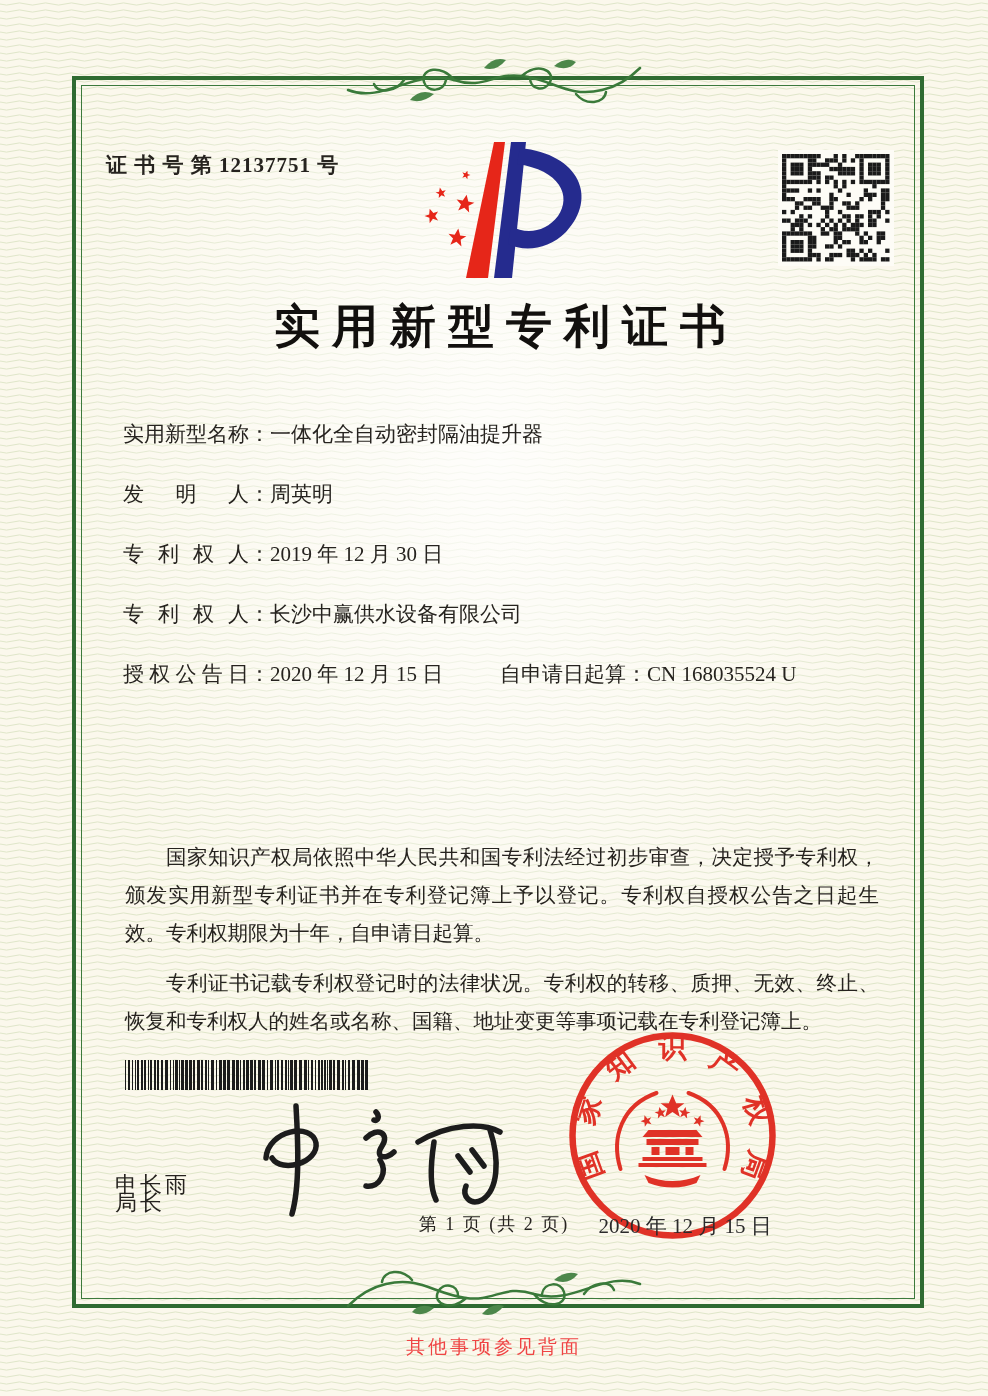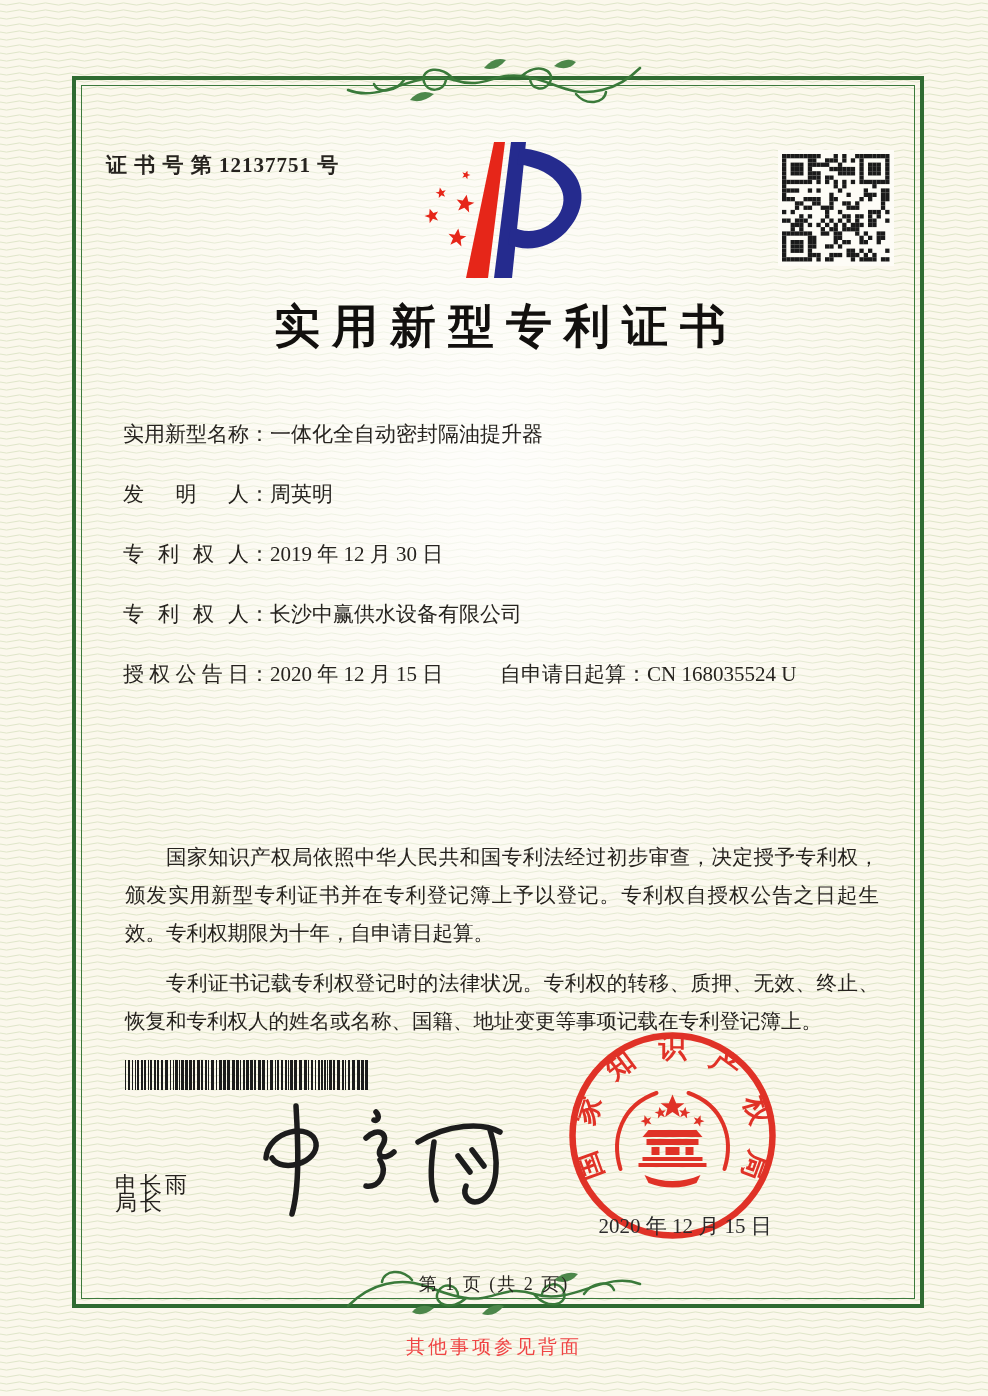--- a/index.html
+++ b/index.html
@@ -32,21 +32,21 @@
   .body-text{position:absolute;left:113px;top:826px;width:778px;
     font-size:20.5px;line-height:38px;text-align:justify;}
   .body-text p{margin:12px;text-indent:2em;}
   .barcode{position:absolute;left:125px;top:1060px;width:248px;height:30px;}
   .sig-title{position:absolute;left:115px;top:1188px;font-size:22px;letter-spacing:3px;}
   .sig-name{position:absolute;left:115px;top:1170px;font-size:22px;letter-spacing:3px;text-align:center;}
   .signature{position:absolute;left:238px;top:1096px;width:272px;height:122px;}
   .seal{position:absolute;left:565px;top:1028px;width:215px;height:215px;}
   .seal-date{position:absolute;left:585px;top:1212px;width:200px;text-align:center;
     font-size:21px;white-space:nowrap;color:#2b2b2b;}
-  .page-info{position:absolute;left:0;top:1272px;width:100%;text-align:center;font-size:18px;letter-spacing:2px;}
+  .page-info{position:absolute;left:0;top:1212px;width:100%;text-align:center;font-size:18px;letter-spacing:2px;}
   .back-note{position:absolute;left:0;top:1334px;width:100%;text-align:center;font-size:19px;letter-spacing:3px;color:#ef4444;}
 </style>
 </head>
 <body>
 
 <svg id="waves" xmlns="http://www.w3.org/2000/svg" fill="none" stroke="#dfe6c9" stroke-width="1">
     <path d="M0 4 q6.5 2.2 13 0 q6.5 -2.2 13 0 q6.5 2.2 13 0 q6.5 -2.2 13 0 q6.5 2.2 13 0 q6.5 -2.2 13 0 q6.5 2.2 13 0 q6.5 -2.2 13 0 q6.5 2.2 13 0 q6.5 -2.2 13 0 q6.5 2.2 13 0 q6.5 -2.2 13 0 q6.5 2.2 13 0 q6.5 -2.2 13 0 q6.5 2.2 13 0 q6.5 -2.2 13 0 q6.5 2.2 13 0 q6.5 -2.2 13 0 q6.5 2.2 13 0 q6.5 -2.2 13 0 q6.5 2.2 13 0 q6.5 -2.2 13 0 q6.5 2.2 13 0 q6.5 -2.2 13 0 q6.5 2.2 13 0 q6.5 -2.2 13 0 q6.5 2.2 13 0 q6.5 -2.2 13 0 q6.5 2.2 13 0 q6.5 -2.2 13 0 q6.5 2.2 13 0 q6.5 -2.2 13 0 q6.5 2.2 13 0 q6.5 -2.2 13 0 q6.5 2.2 13 0 q6.5 -2.2 13 0 q6.5 2.2 13 0 q6.5 -2.2 13 0 q6.5 2.2 13 0 q6.5 -2.2 13 0 q6.5 2.2 13 0 q6.5 -2.2 13 0 q6.5 2.2 13 0 q6.5 -2.2 13 0 q6.5 2.2 13 0 q6.5 -2.2 13 0 q6.5 2.2 13 0 q6.5 -2.2 13 0 q6.5 2.2 13 0 q6.5 -2.2 13 0 q6.5 2.2 13 0 q6.5 -2.2 13 0 q6.5 2.2 13 0 q6.5 -2.2 13 0 q6.5 2.2 13 0 q6.5 -2.2 13 0 q6.5 2.2 13 0 q6.5 -2.2 13 0 q6.5 2.2 13 0 q6.5 -2.2 13 0 q6.5 2.2 13 0 q6.5 -2.2 13 0 q6.5 2.2 13 0 q6.5 -2.2 13 0 q6.5 2.2 13 0 q6.5 -2.2 13 0 q6.5 2.2 13 0 q6.5 -2.2 13 0 q6.5 2.2 13 0 q6.5 -2.2 13 0 q6.5 2.2 13 0 q6.5 -2.2 13 0 q6.5 2.2 13 0 q6.5 -2.2 13 0 q6.5 2.2 13 0 q6.5 -2.2 13 0"></path>
     <path d="M0 11 q6.5 2.2 13 0 q6.5 -2.2 13 0 q6.5 2.2 13 0 q6.5 -2.2 13 0 q6.5 2.2 13 0 q6.5 -2.2 13 0 q6.5 2.2 13 0 q6.5 -2.2 13 0 q6.5 2.2 13 0 q6.5 -2.2 13 0 q6.5 2.2 13 0 q6.5 -2.2 13 0 q6.5 2.2 13 0 q6.5 -2.2 13 0 q6.5 2.2 13 0 q6.5 -2.2 13 0 q6.5 2.2 13 0 q6.5 -2.2 13 0 q6.5 2.2 13 0 q6.5 -2.2 13 0 q6.5 2.2 13 0 q6.5 -2.2 13 0 q6.5 2.2 13 0 q6.5 -2.2 13 0 q6.5 2.2 13 0 q6.5 -2.2 13 0 q6.5 2.2 13 0 q6.5 -2.2 13 0 q6.5 2.2 13 0 q6.5 -2.2 13 0 q6.5 2.2 13 0 q6.5 -2.2 13 0 q6.5 2.2 13 0 q6.5 -2.2 13 0 q6.5 2.2 13 0 q6.5 -2.2 13 0 q6.5 2.2 13 0 q6.5 -2.2 13 0 q6.5 2.2 13 0 q6.5 -2.2 13 0 q6.5 2.2 13 0 q6.5 -2.2 13 0 q6.5 2.2 13 0 q6.5 -2.2 13 0 q6.5 2.2 13 0 q6.5 -2.2 13 0 q6.5 2.2 13 0 q6.5 -2.2 13 0 q6.5 2.2 13 0 q6.5 -2.2 13 0 q6.5 2.2 13 0 q6.5 -2.2 13 0 q6.5 2.2 13 0 q6.5 -2.2 13 0 q6.5 2.2 13 0 q6.5 -2.2 13 0 q6.5 2.2 13 0 q6.5 -2.2 13 0 q6.5 2.2 13 0 q6.5 -2.2 13 0 q6.5 2.2 13 0 q6.5 -2.2 13 0 q6.5 2.2 13 0 q6.5 -2.2 13 0 q6.5 2.2 13 0 q6.5 -2.2 13 0 q6.5 2.2 13 0 q6.5 -2.2 13 0 q6.5 2.2 13 0 q6.5 -2.2 13 0 q6.5 2.2 13 0 q6.5 -2.2 13 0 q6.5 2.2 13 0 q6.5 -2.2 13 0 q6.5 2.2 13 0 q6.5 -2.2 13 0"></path>
     <path d="M0 18 q6.5 2.2 13 0 q6.5 -2.2 13 0 q6.5 2.2 13 0 q6.5 -2.2 13 0 q6.5 2.2 13 0 q6.5 -2.2 13 0 q6.5 2.2 13 0 q6.5 -2.2 13 0 q6.5 2.2 13 0 q6.5 -2.2 13 0 q6.5 2.2 13 0 q6.5 -2.2 13 0 q6.5 2.2 13 0 q6.5 -2.2 13 0 q6.5 2.2 13 0 q6.5 -2.2 13 0 q6.5 2.2 13 0 q6.5 -2.2 13 0 q6.5 2.2 13 0 q6.5 -2.2 13 0 q6.5 2.2 13 0 q6.5 -2.2 13 0 q6.5 2.2 13 0 q6.5 -2.2 13 0 q6.5 2.2 13 0 q6.5 -2.2 13 0 q6.5 2.2 13 0 q6.5 -2.2 13 0 q6.5 2.2 13 0 q6.5 -2.2 13 0 q6.5 2.2 13 0 q6.5 -2.2 13 0 q6.5 2.2 13 0 q6.5 -2.2 13 0 q6.5 2.2 13 0 q6.5 -2.2 13 0 q6.5 2.2 13 0 q6.5 -2.2 13 0 q6.5 2.2 13 0 q6.5 -2.2 13 0 q6.5 2.2 13 0 q6.5 -2.2 13 0 q6.5 2.2 13 0 q6.5 -2.2 13 0 q6.5 2.2 13 0 q6.5 -2.2 13 0 q6.5 2.2 13 0 q6.5 -2.2 13 0 q6.5 2.2 13 0 q6.5 -2.2 13 0 q6.5 2.2 13 0 q6.5 -2.2 13 0 q6.5 2.2 13 0 q6.5 -2.2 13 0 q6.5 2.2 13 0 q6.5 -2.2 13 0 q6.5 2.2 13 0 q6.5 -2.2 13 0 q6.5 2.2 13 0 q6.5 -2.2 13 0 q6.5 2.2 13 0 q6.5 -2.2 13 0 q6.5 2.2 13 0 q6.5 -2.2 13 0 q6.5 2.2 13 0 q6.5 -2.2 13 0 q6.5 2.2 13 0 q6.5 -2.2 13 0 q6.5 2.2 13 0 q6.5 -2.2 13 0 q6.5 2.2 13 0 q6.5 -2.2 13 0 q6.5 2.2 13 0 q6.5 -2.2 13 0 q6.5 2.2 13 0 q6.5 -2.2 13 0"></path>
     <path d="M0 25 q6.5 2.2 13 0 q6.5 -2.2 13 0 q6.5 2.2 13 0 q6.5 -2.2 13 0 q6.5 2.2 13 0 q6.5 -2.2 13 0 q6.5 2.2 13 0 q6.5 -2.2 13 0 q6.5 2.2 13 0 q6.5 -2.2 13 0 q6.5 2.2 13 0 q6.5 -2.2 13 0 q6.5 2.2 13 0 q6.5 -2.2 13 0 q6.5 2.2 13 0 q6.5 -2.2 13 0 q6.5 2.2 13 0 q6.5 -2.2 13 0 q6.5 2.2 13 0 q6.5 -2.2 13 0 q6.5 2.2 13 0 q6.5 -2.2 13 0 q6.5 2.2 13 0 q6.5 -2.2 13 0 q6.5 2.2 13 0 q6.5 -2.2 13 0 q6.5 2.2 13 0 q6.5 -2.2 13 0 q6.5 2.2 13 0 q6.5 -2.2 13 0 q6.5 2.2 13 0 q6.5 -2.2 13 0 q6.5 2.2 13 0 q6.5 -2.2 13 0 q6.5 2.2 13 0 q6.5 -2.2 13 0 q6.5 2.2 13 0 q6.5 -2.2 13 0 q6.5 2.2 13 0 q6.5 -2.2 13 0 q6.5 2.2 13 0 q6.5 -2.2 13 0 q6.5 2.2 13 0 q6.5 -2.2 13 0 q6.5 2.2 13 0 q6.5 -2.2 13 0 q6.5 2.2 13 0 q6.5 -2.2 13 0 q6.5 2.2 13 0 q6.5 -2.2 13 0 q6.5 2.2 13 0 q6.5 -2.2 13 0 q6.5 2.2 13 0 q6.5 -2.2 13 0 q6.5 2.2 13 0 q6.5 -2.2 13 0 q6.5 2.2 13 0 q6.5 -2.2 13 0 q6.5 2.2 13 0 q6.5 -2.2 13 0 q6.5 2.2 13 0 q6.5 -2.2 13 0 q6.5 2.2 13 0 q6.5 -2.2 13 0 q6.5 2.2 13 0 q6.5 -2.2 13 0 q6.5 2.2 13 0 q6.5 -2.2 13 0 q6.5 2.2 13 0 q6.5 -2.2 13 0 q6.5 2.2 13 0 q6.5 -2.2 13 0 q6.5 2.2 13 0 q6.5 -2.2 13 0 q6.5 2.2 13 0 q6.5 -2.2 13 0"></path>

